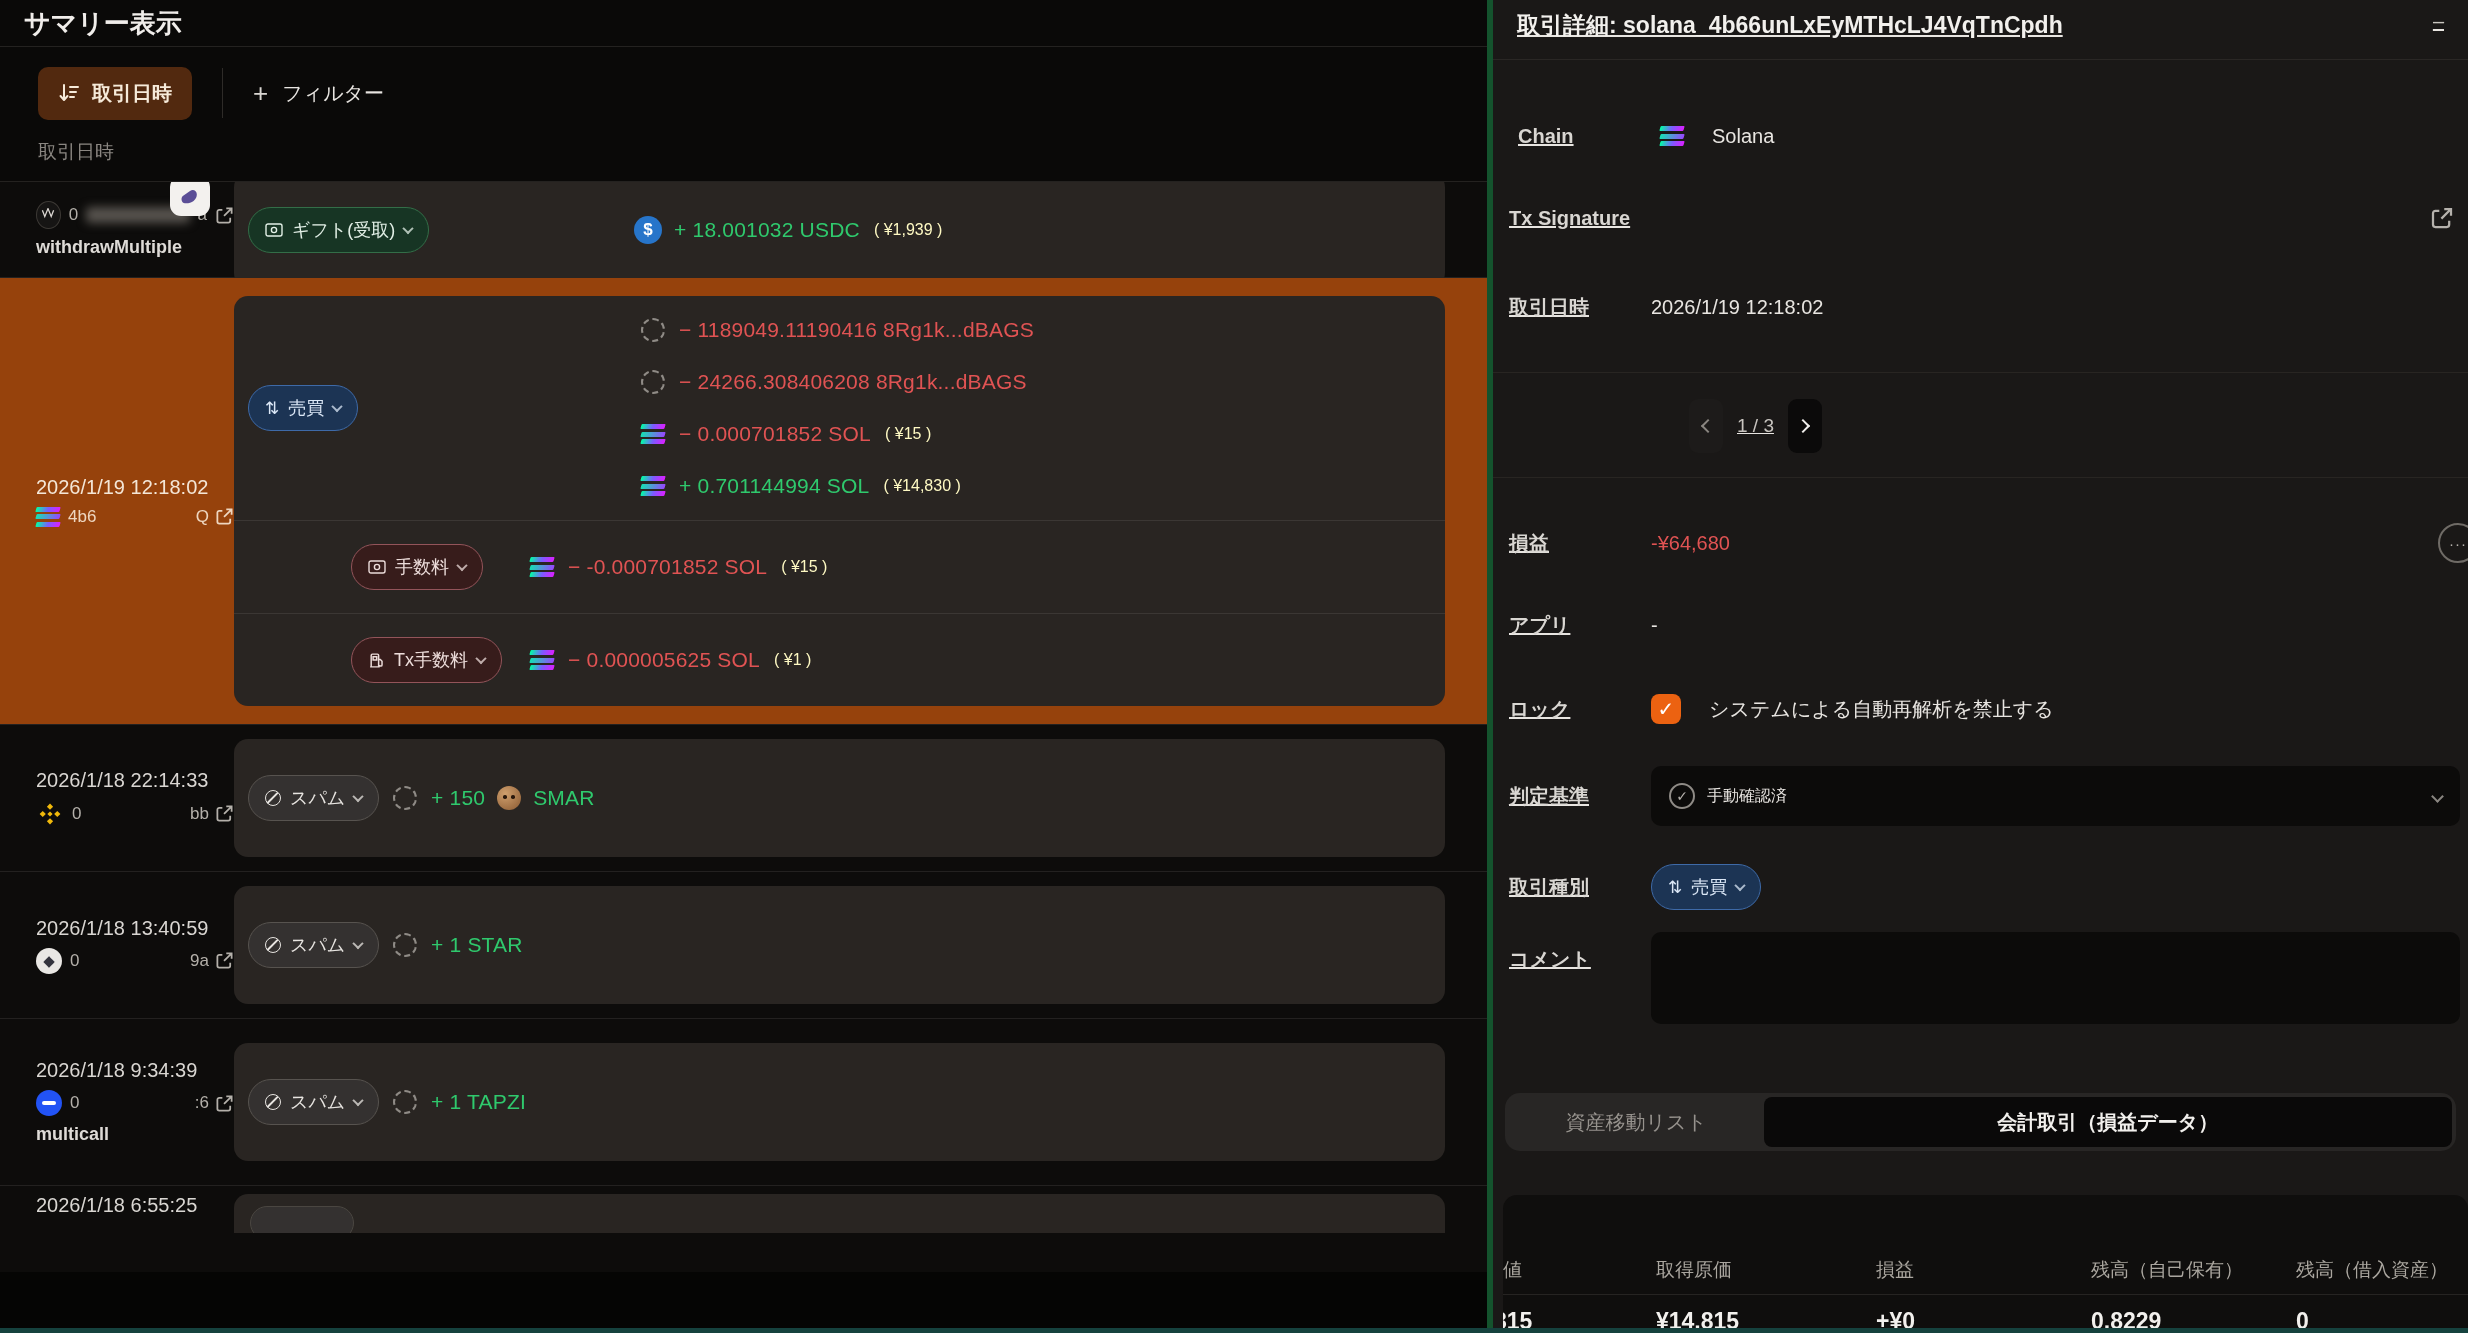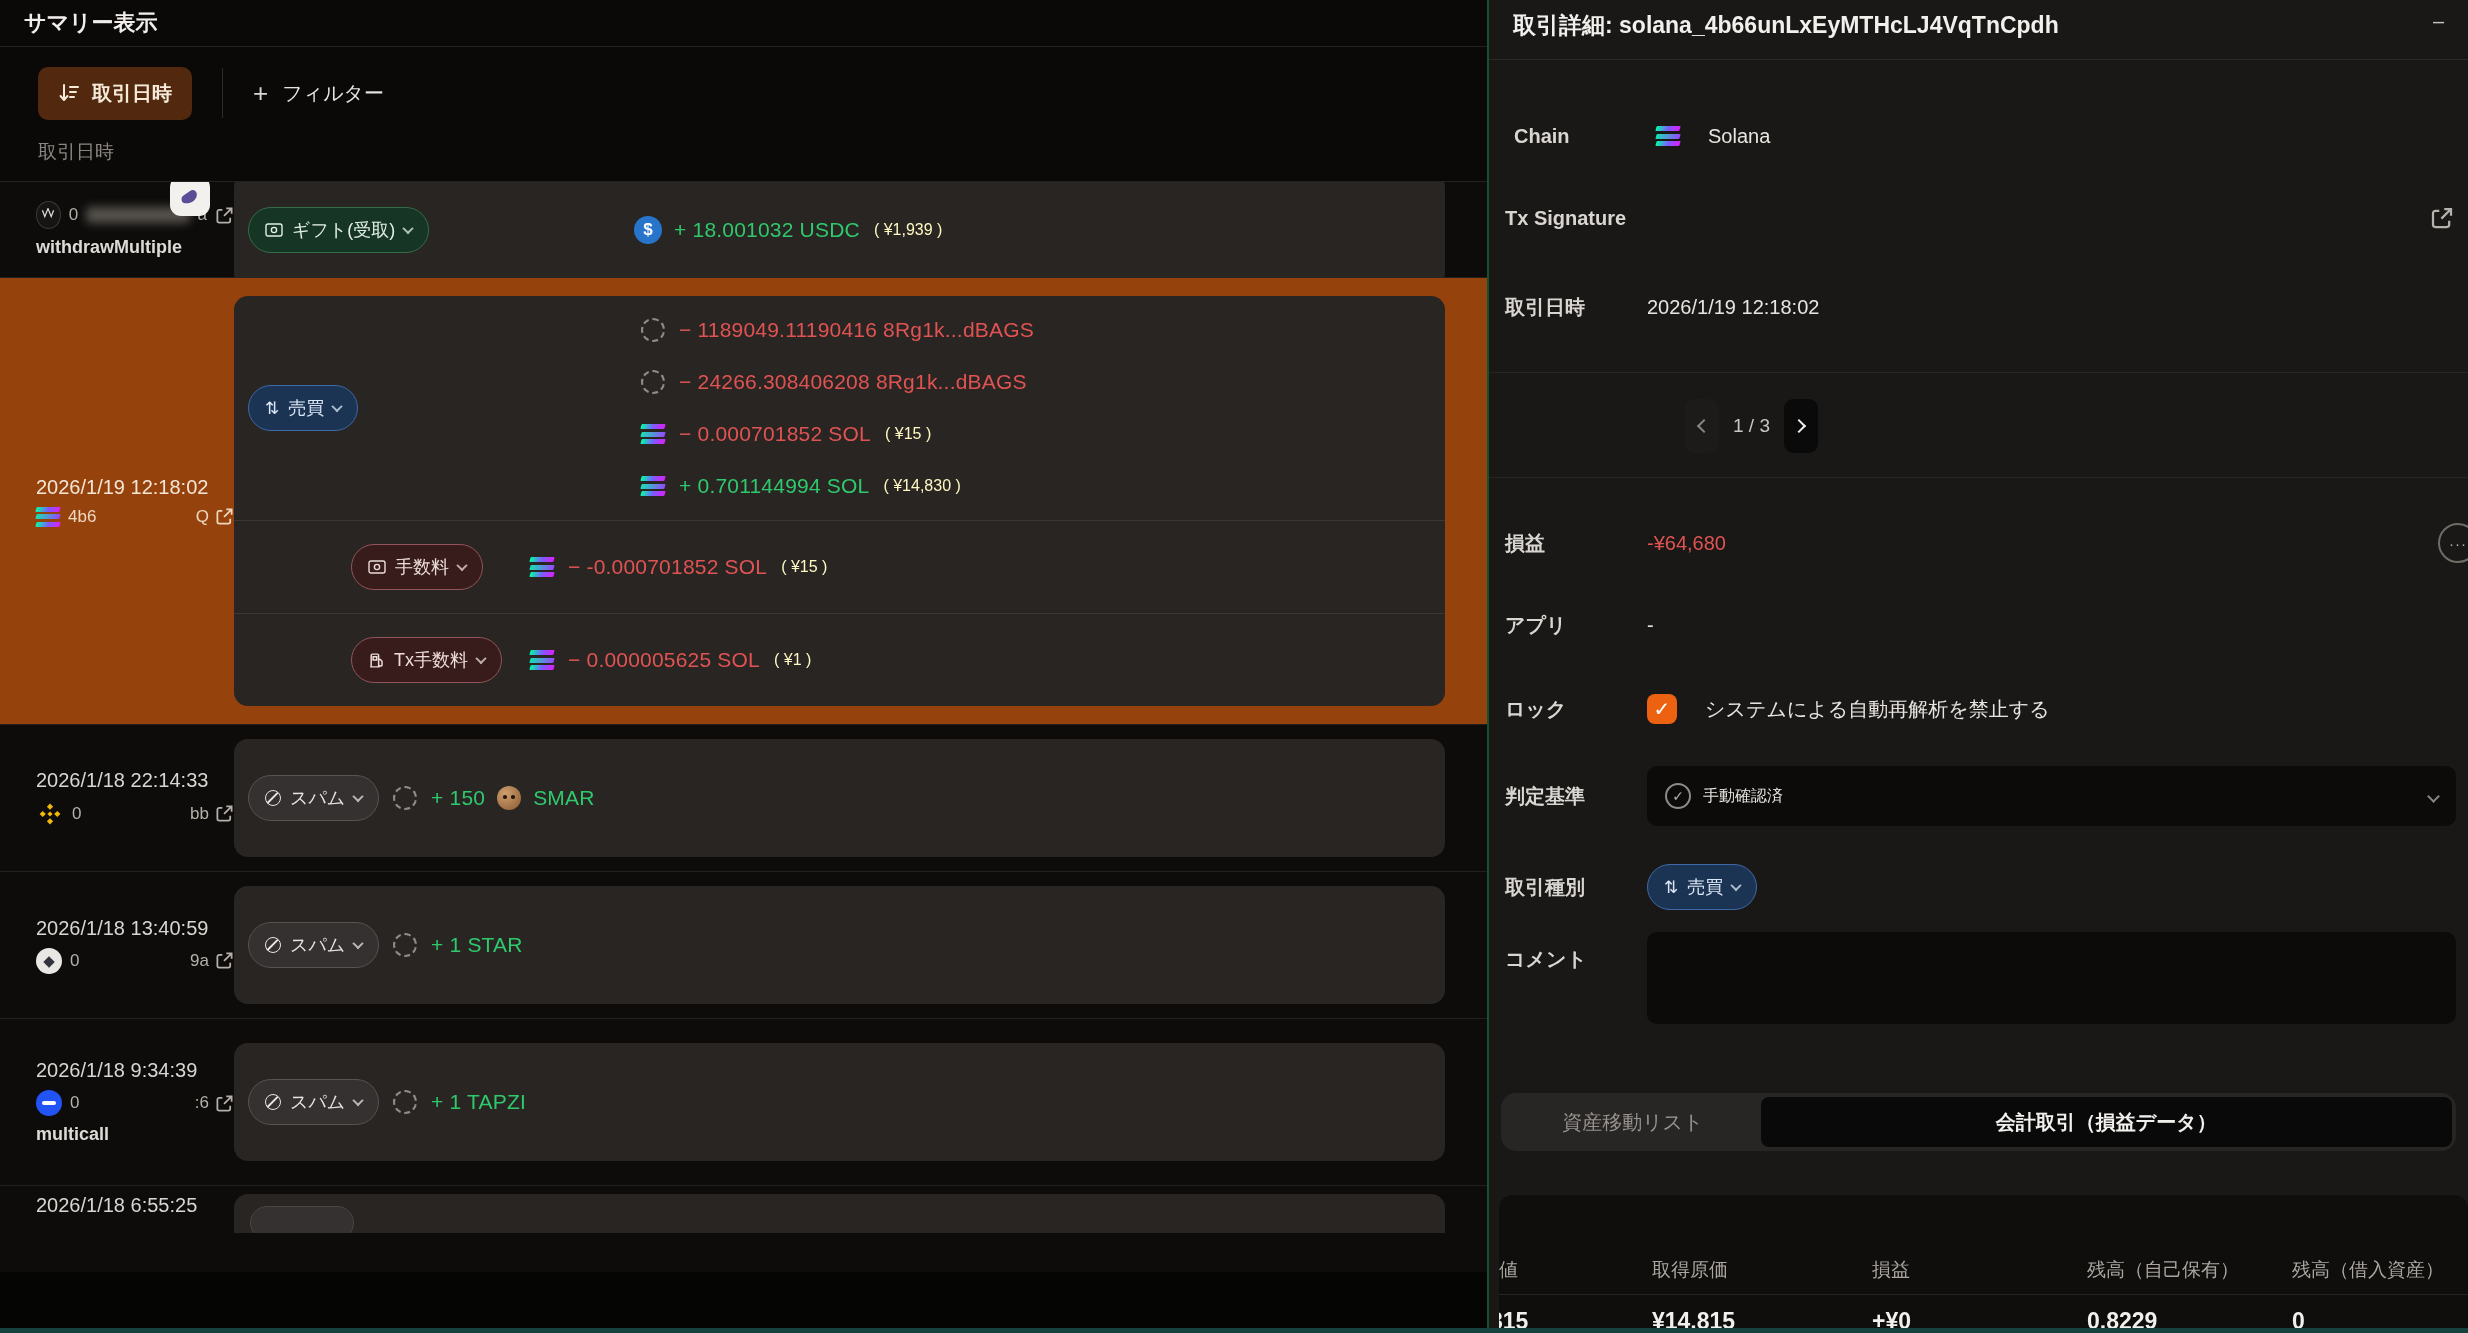--- a/index.html
+++ b/index.html
@@ -3,21 +3,21 @@
 <meta charset="utf-8">
 <style>
   * { margin:0; padding:0; box-sizing:border-box; }
   html,body { background:#000; }
   body { font-family:"Liberation Sans","DejaVu Sans",sans-serif; color:#e8e5e1; }
   .page { position:relative; width:2468px; height:1333px; overflow:hidden; display:flex; background:#0d0c0b; }
 
   
   .left-pane { width:1487px; flex:none; display:flex; flex-direction:column; background:#0d0c0b; }
   .app-header { height:47px; flex:none; background:#0a0908; border-bottom:1px solid #242220; display:flex; align-items:center; padding-left:24px; }
-  .app-header .ttl { font-size:22px; font-weight:700; color:#f0edea; }
+  .app-header .ttl { font-size:26px; font-weight:700; color:#f0edea; }
   .toolbar-wrap { background:#0a0908; border-bottom:1px solid #242220; flex:none; }
   .toolbar { height:92px; display:flex; align-items:center; padding-left:38px; }
   .sort-btn { display:inline-flex; align-items:center; gap:12px; background:#52290f; border-radius:10px; padding:13px 20px; color:#f6ead9; font-size:20px; font-weight:600; cursor:pointer; }
   .vdiv { width:1px; height:50px; background:#2e2b28; margin:0 30px; }
   .filter-btn { display:inline-flex; align-items:center; gap:14px; color:#e8e5e1; font-size:20px; cursor:pointer; }
   .filter-btn .plus { font-size:26px; font-weight:400; color:#d9d6d2; line-height:1; }
   .sort-field { padding:0 0 16px 38px; font-size:19px; color:#8a8681; }
 
   .tx-list { flex:1; overflow:hidden; position:relative; }
   .tx-row { position:relative; display:flex; align-items:center; padding-left:36px; border-bottom:1px solid #232120; }
@@ -69,21 +69,21 @@
   .swapic { font-size:17px; line-height:1; }
 
   .sec-main { height:224px; }
   .sec-main .badge { margin-left:14px; }
   .fee-row { height:93px; border-top:1px solid #3b3734; }
   .fee-row .badge { margin-left:117px; }
   .pill-hint { position:absolute; left:16px; top:12px; width:104px; height:34px; border-radius:999px; background:#343130; border:1px solid #4a4641; }
   .left-footer { height:61px; flex:none; background:#050504; }
 
   
-  .right-pane { width:981px; flex:none; background:#1a1817; border-left:2px solid #14532d; position:relative; overflow:hidden; }
+  .right-pane { width:981px; flex:none; background:#1a1817; border-left:6px solid #14532d; position:relative; overflow:hidden;text-decoration:underline; }
   .panel-title { height:60px; border-bottom:1px solid #2a2725; display:flex; align-items:flex-start; padding:10px 24px 0 24px; }
   .panel-title .tt { font-size:23px; font-weight:700; color:#f2f0ed; white-space:nowrap; }
   .panel-title .trail { margin-left:auto; color:#c9c5c0; font-size:20px; }
   .frow { position:relative; padding-left:16px; min-height:52px; display:flex; align-items:center; }
   .flabel { font-size:20px; font-weight:700; color:#d9d6d2; }
   .fval { position:absolute; left:158px; display:flex; align-items:center; gap:28px; font-size:20px; color:#e8e5e1; }
   .sig-lines { display:flex; flex-direction:column; gap:10px; font-size:20px; }
   .rowicon { position:absolute; right:14px; color:#b5b1ac; cursor:pointer; }
   .hdiv { border-top:1px solid #282522; margin:0; }
   .pager { display:flex; align-items:center; gap:14px; margin:26px 0 24px 196px; }

